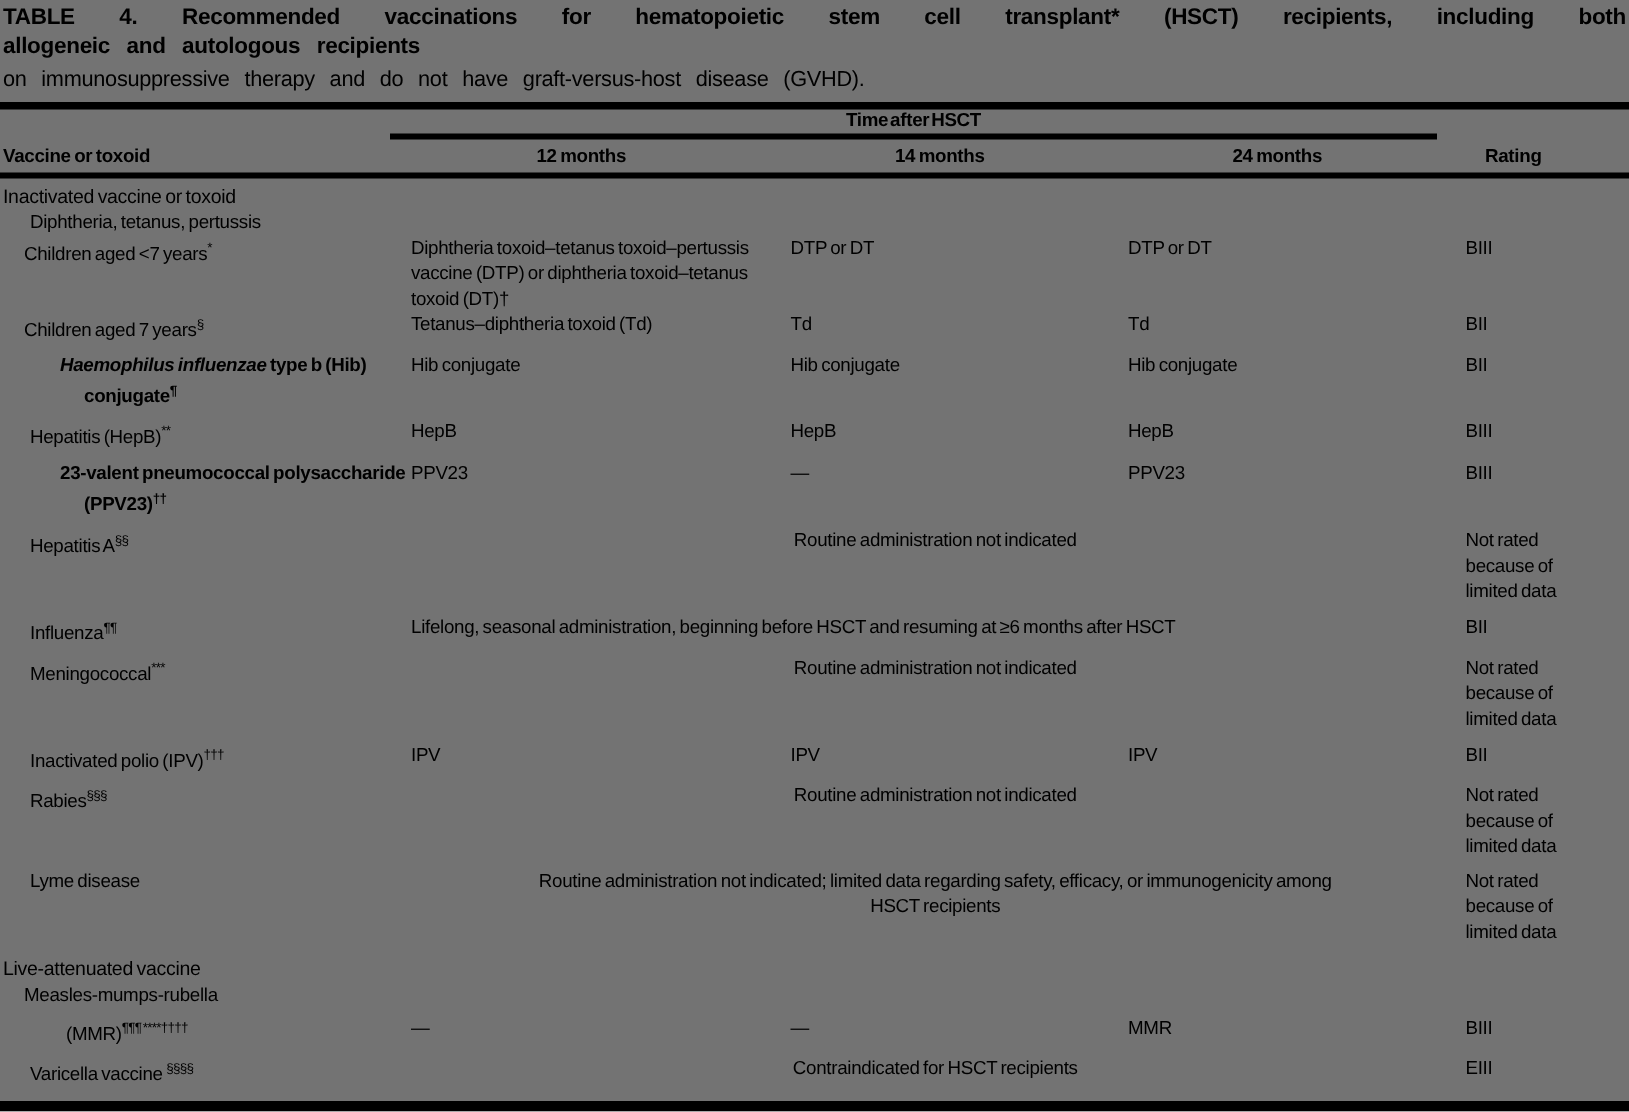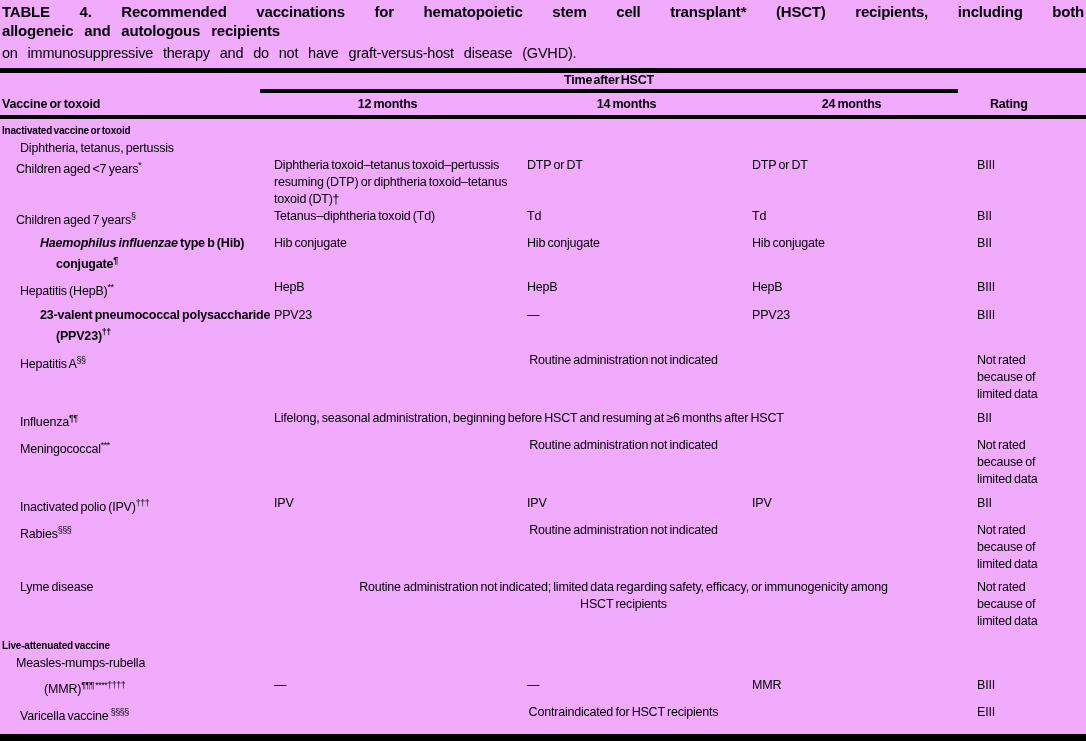--- a/index.html
+++ b/index.html
@@ -1,19 +1,19 @@
 <!DOCTYPE html>
 <html><head>
 <meta charset="utf-8">
 <style>
   html,body{margin:0;padding:0;background:#fff;}
   .page{
     position:relative;
     width:1086px;height:741px;
-    background:#f0abfc;color:#000;
+    background:#737373;color:#000;
     font-family:"Liberation Sans", sans-serif;
     overflow:hidden;
     letter-spacing:-0.2px;
   }
   
   .title{font-weight:bold;font-size:15px;line-height:19px;margin:2px 2px 0 2px;}
   .title .l1{text-align:justify;text-align-last:justify;}
   .title .l2{word-spacing:7px;}
   .intro{font-size:14.5px;line-height:19px;margin:4px 2px 0 2px;}
   .intro .l1{text-indent:30px;text-align:justify;text-align-last:justify;}
@@ -27,21 +27,21 @@
            font-weight:bold;font-size:12.5px;word-spacing:-2px;}
   .spanner-line{margin:2px 0 0 260px;width:698px;height:4px;background:#000;}
   .grid{display:grid;grid-template-columns:272px 253px 225px 225px 111px;}
   .colheads{margin-top:4px;align-items:end;font-weight:bold;font-size:12.5px;word-spacing:-1px;}
   .ch-left{padding-left:2px;}
   .ch-c{text-align:center;padding-right:22px;}
   .ch-rating{padding-left:15px;}
   
   .tbody{margin-top:3px;font-size:12.5px;line-height:17px;word-spacing:-1px;}
   .row{display:grid;grid-template-columns:272px 253px 225px 225px 111px;}
-  .sect{font-weight:bold;font-size:10px;padding-left:2px;margin-bottom:1px;}
+  .sect{font-weight:normal;font-size:13px;padding-left:2px;margin-bottom:1px;}
   .name{padding-left:20px;}
   .name2{padding-left:16px;}
   .hang{padding-left:56px;text-indent:-16px;font-weight:bold;}
   .w-narrow{max-width:226px;}
   .val{padding-left:2px;padding-right:8px;}
   .rating{padding-left:2px;padding-right:34px;}
   .span-c{grid-column:2/5;text-align:center;}
   .span-c .inner{max-width:548px;margin:0 auto;}
   .span-l{grid-column:2/5;padding-left:2px;}
   sup{font-size:9px;letter-spacing:-0.5px;}
@@ -82,21 +82,21 @@
   <div class="tbody">
 
     <div class="sect">Inactivated vaccine or toxoid</div>
 
     <div class="row mb0">
       <div class="name">Diphtheria, tetanus, pertussis</div>
     </div>
 
     <div class="row mb0">
       <div class="name2"><span>Children aged &lt;7 years</span><sup>*</sup></div>
-      <div class="val">Diphtheria toxoid–tetanus toxoid–pertussis resuming (DTP) or diphtheria toxoid–tetanus toxoid (DT)†</div>
+      <div class="val">Diphtheria toxoid–tetanus toxoid–pertussis vaccine (DTP) or diphtheria toxoid–tetanus toxoid (DT)†</div>
       <div class="val">DTP or DT</div>
       <div class="val">DTP or DT</div>
       <div class="rating">BIII</div>
     </div>
 
     <div class="row mb6">
       <div class="name2"><span>Children aged 7 years</span><sup>§</sup></div>
       <div class="val">Tetanus–diphtheria toxoid (Td)</div>
       <div class="val">Td</div>
       <div class="val">Td</div>

